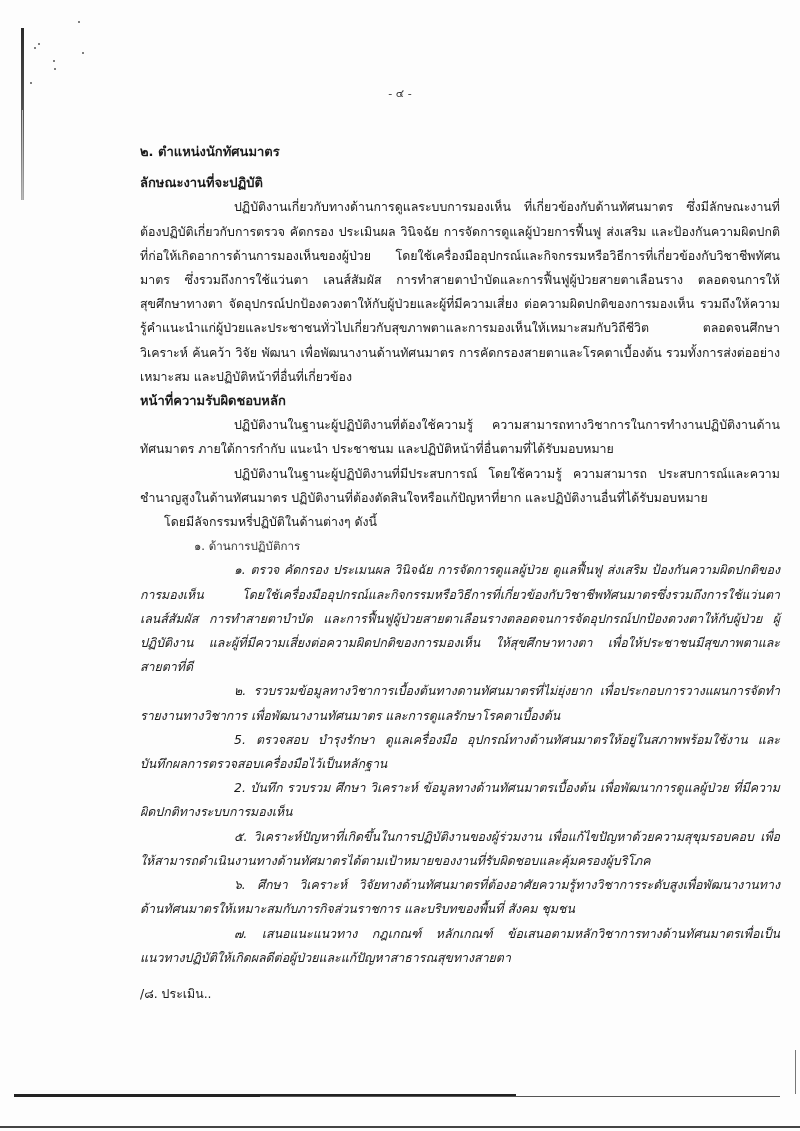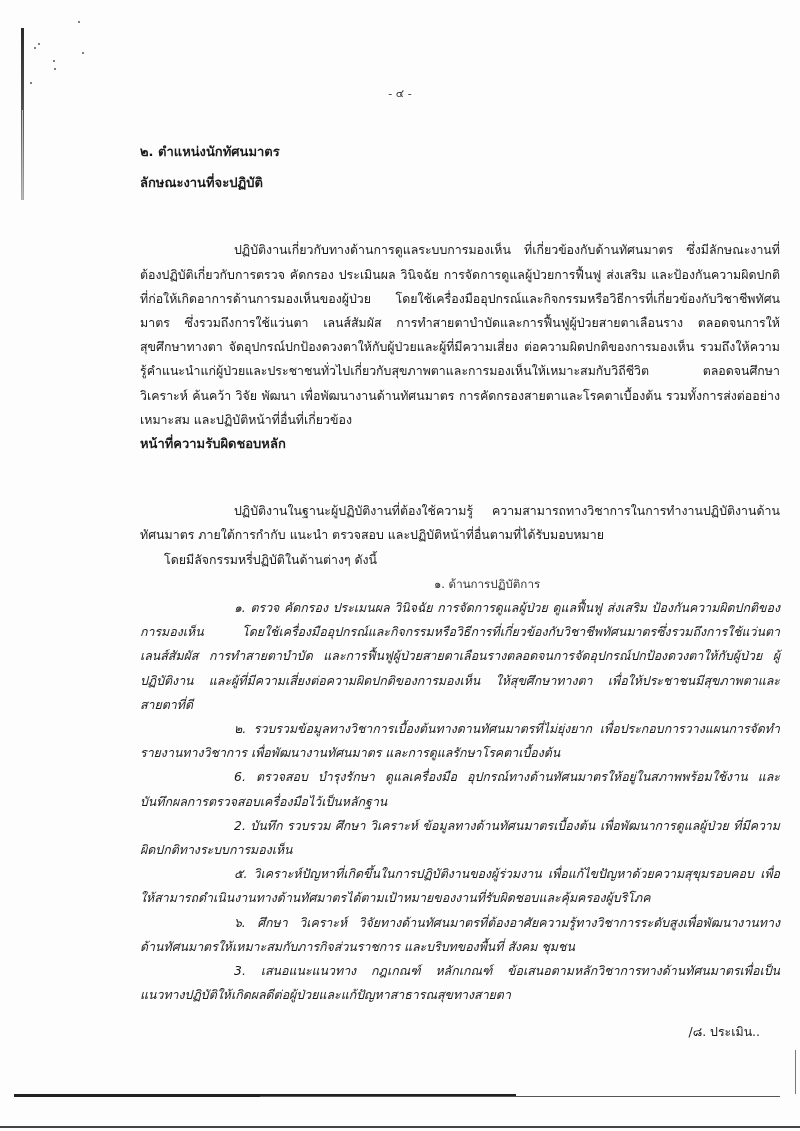--- a/index.html
+++ b/index.html
@@ -58,28 +58,27 @@
     .heading {
       font-weight: bold;
       font-size: 13px;
     }
     .h-section { margin-bottom: 4px; }
     .h-sub { margin-top: 7px; }
     .para {
       text-align: justify;
       text-align-last: left;
       white-space: normal;
-      margin-top: 43px;
     }
     .indent-big { text-indent: 94px; }
     .indent-mid { padding-left: 24px; }
-    .indent-small { padding-left: 54px; font-size: 11.6px; color: #333; text-align: center; }
+    .indent-small { padding-left: 54px; font-size: 11.6px; color: #333; }
     .item { text-indent: 94px; text-align: justify; font-style: italic; }
     .continue {
-      text-align: right;
+      text-align: left;
       margin-top: 12px;
       padding-right: 20px;
     }
     .bottom-rule-1 {
       position: absolute;
       left: 14px; top: 1094px;
       width: 502px; height: 3px;
       background: #222;
     }
     .bottom-rule-1b {
@@ -119,32 +118,33 @@
   <div class="page-number">- ๔ -</div>
 
   <div class="content">
 
     <div class="heading h-section">๒. ตำแหน่งนักทัศนมาตร</div>
 
     <div class="heading h-sub">ลักษณะงานที่จะปฏิบัติ</div>
     <div class="para indent-big">ปฏิบัติงานเกี่ยวกับทางด้านการดูแลระบบการมองเห็น ที่เกี่ยวข้องกับด้านทัศนมาตร ซึ่งมีลักษณะงานที่ต้องปฏิบัติเกี่ยวกับการตรวจ คัดกรอง ประเมินผล วินิจฉัย การจัดการดูแลผู้ป่วยการฟื้นฟู ส่งเสริม และป้องกันความผิดปกติที่ก่อให้เกิดอาการด้านการมองเห็นของผู้ป่วย โดยใช้เครื่องมืออุปกรณ์และกิจกรรมหรือวิธีการที่เกี่ยวข้องกับวิชาชีพทัศนมาตร ซึ่งรวมถึงการใช้แว่นตา เลนส์สัมผัส การทำสายตาบำบัดและการฟื้นฟูผู้ป่วยสายตาเลือนราง ตลอดจนการให้สุขศึกษาทางตา จัดอุปกรณ์ปกป้องดวงตาให้กับผู้ป่วยและผู้ที่มีความเสี่ยง ต่อความผิดปกติของการมองเห็น รวมถึงให้ความรู้คำแนะนำแก่ผู้ป่วยและประชาชนทั่วไปเกี่ยวกับสุขภาพตาและการมองเห็นให้เหมาะสมกับวิถีชีวิต ตลอดจนศึกษา วิเคราะห์ ค้นคว้า วิจัย พัฒนา เพื่อพัฒนางานด้านทัศนมาตร การคัดกรองสายตาและโรคตาเบื้องต้น รวมทั้งการส่งต่ออย่างเหมาะสม และปฏิบัติหน้าที่อื่นที่เกี่ยวข้อง</div>
 
     <div class="heading">หน้าที่ความรับผิดชอบหลัก</div>
-    <div class="para indent-big">ปฏิบัติงานในฐานะผู้ปฏิบัติงานที่ต้องใช้ความรู้ ความสามารถทางวิชาการในการทำงานปฏิบัติงานด้านทัศนมาตร ภายใต้การกำกับ แนะนำ ตรวจสอบ และปฏิบัติหน้าที่อื่นตามที่ได้รับมอบหมาย</div>
+    <div class="para indent-big">ปฏิบัติงานในฐานะผู้ปฏิบัติงานที่ต้องใช้ความรู้ ความสามารถทางวิชาการในการทำงานปฏิบัติงานด้านทัศนมาตร ภายใต้การกำกับ แนะนำ ประชาชนม และปฏิบัติหน้าที่อื่นตามที่ได้รับมอบหมาย</div>
+    <div class="para indent-big">ปฏิบัติงานในฐานะผู้ปฏิบัติงานที่มีประสบการณ์ โดยใช้ความรู้ ความสามารถ ประสบการณ์และความชำนาญสูงในด้านทัศนมาตร ปฏิบัติงานที่ต้องตัดสินใจหรือแก้ปัญหาที่ยาก และปฏิบัติงานอื่นที่ได้รับมอบหมาย</div>
 
     <div class="indent-mid">โดยมีลัจกรรมหรี่ปฏิบัติในด้านต่างๆ ดังนี้</div>
     <div class="indent-small">๑. ด้านการปฏิบัติการ</div>
 
     <div class="item">๑. ตรวจ คัดกรอง ประเมนผล วินิจฉัย การจัดการดูแลผู้ป่วย ดูแลฟื้นฟู ส่งเสริม ป้องกันความผิดปกติของการมองเห็น โดยใช้เครื่องมืออุปกรณ์และกิจกรรมหรือวิธีการที่เกี่ยวข้องกับวิชาชีพทัศนมาตรซึ่งรวมถึงการใช้แว่นตา เลนส์สัมผัส การทำสายตาบำบัด และการฟื้นฟูผู้ป่วยสายตาเลือนรางตลอดจนการจัดอุปกรณ์ปกป้องดวงตาให้กับผู้ป่วย ผู้ปฏิบัติงาน และผู้ที่มีความเสี่ยงต่อความผิดปกติของการมองเห็น ให้สุขศึกษาทางตา เพื่อให้ประชาชนมีสุขภาพตาและสายตาที่ดี</div>
     <div class="item">๒. รวบรวมข้อมูลทางวิชาการเบื้องต้นทางดานทัศนมาตรที่ไม่ยุ่งยาก เพื่อประกอบการวางแผนการจัดทำรายงานทางวิชาการ เพื่อพัฒนางานทัศนมาตร และการดูแลรักษาโรคตาเบื้องต้น</div>
-    <div class="item">6. ตรวจสอบ บำรุงรักษา ดูแลเครื่องมือ อุปกรณ์ทางด้านทัศนมาตรให้อยู่ในสภาพพร้อมใช้งาน และบันทึกผลการตรวจสอบเครื่องมือไว้เป็นหลักฐาน</div>
+    <div class="item">5. ตรวจสอบ บำรุงรักษา ดูแลเครื่องมือ อุปกรณ์ทางด้านทัศนมาตรให้อยู่ในสภาพพร้อมใช้งาน และบันทึกผลการตรวจสอบเครื่องมือไว้เป็นหลักฐาน</div>
     <div class="item">2. บันทึก รวบรวม ศึกษา วิเคราะห์ ข้อมูลทางด้านทัศนมาตรเบื้องต้น เพื่อพัฒนาการดูแลผู้ป่วย ที่มีความผิดปกติทางระบบการมองเห็น</div>
     <div class="item">๕. วิเคราะห์ปัญหาที่เกิดขึ้นในการปฏิบัติงานของผู้ร่วมงาน เพื่อแก้ไขปัญหาด้วยความสุขุมรอบคอบ เพื่อให้สามารถดำเนินงานทางด้านทัศมาตรได้ตามเป้าหมายของงานที่รับผิดชอบและคุ้มครองผู้บริโภค</div>
     <div class="item">๖. ศึกษา วิเคราะห์ วิจัยทางด้านทัศนมาตรที่ต้องอาศัยความรู้ทางวิชาการระดับสูงเพื่อพัฒนางานทางด้านทัศนมาตรให้เหมาะสมกับภารกิจส่วนราชการ และบริบทของพื้นที่ สังคม ชุมชน</div>
-    <div class="item">3. เสนอแนะแนวทาง กฎเกณฑ์ หลักเกณฑ์ ข้อเสนอตามหลักวิชาการทางด้านทัศนมาตรเพื่อเป็นแนวทางปฏิบัติให้เกิดผลดีต่อผู้ป่วยและแก้ปัญหาสาธารณสุขทางสายตา</div>
+    <div class="item">๗. เสนอแนะแนวทาง กฎเกณฑ์ หลักเกณฑ์ ข้อเสนอตามหลักวิชาการทางด้านทัศนมาตรเพื่อเป็นแนวทางปฏิบัติให้เกิดผลดีต่อผู้ป่วยและแก้ปัญหาสาธารณสุขทางสายตา</div>
 
     <div class="continue">/๘. ประเมิน..</div>
   </div>
 
   <div class="right-edge"></div>
   <div class="bottom-rule-1"></div>
   <div class="bottom-rule-1b"></div>
   <div class="bottom-rule-2"></div>
 </div>
 

